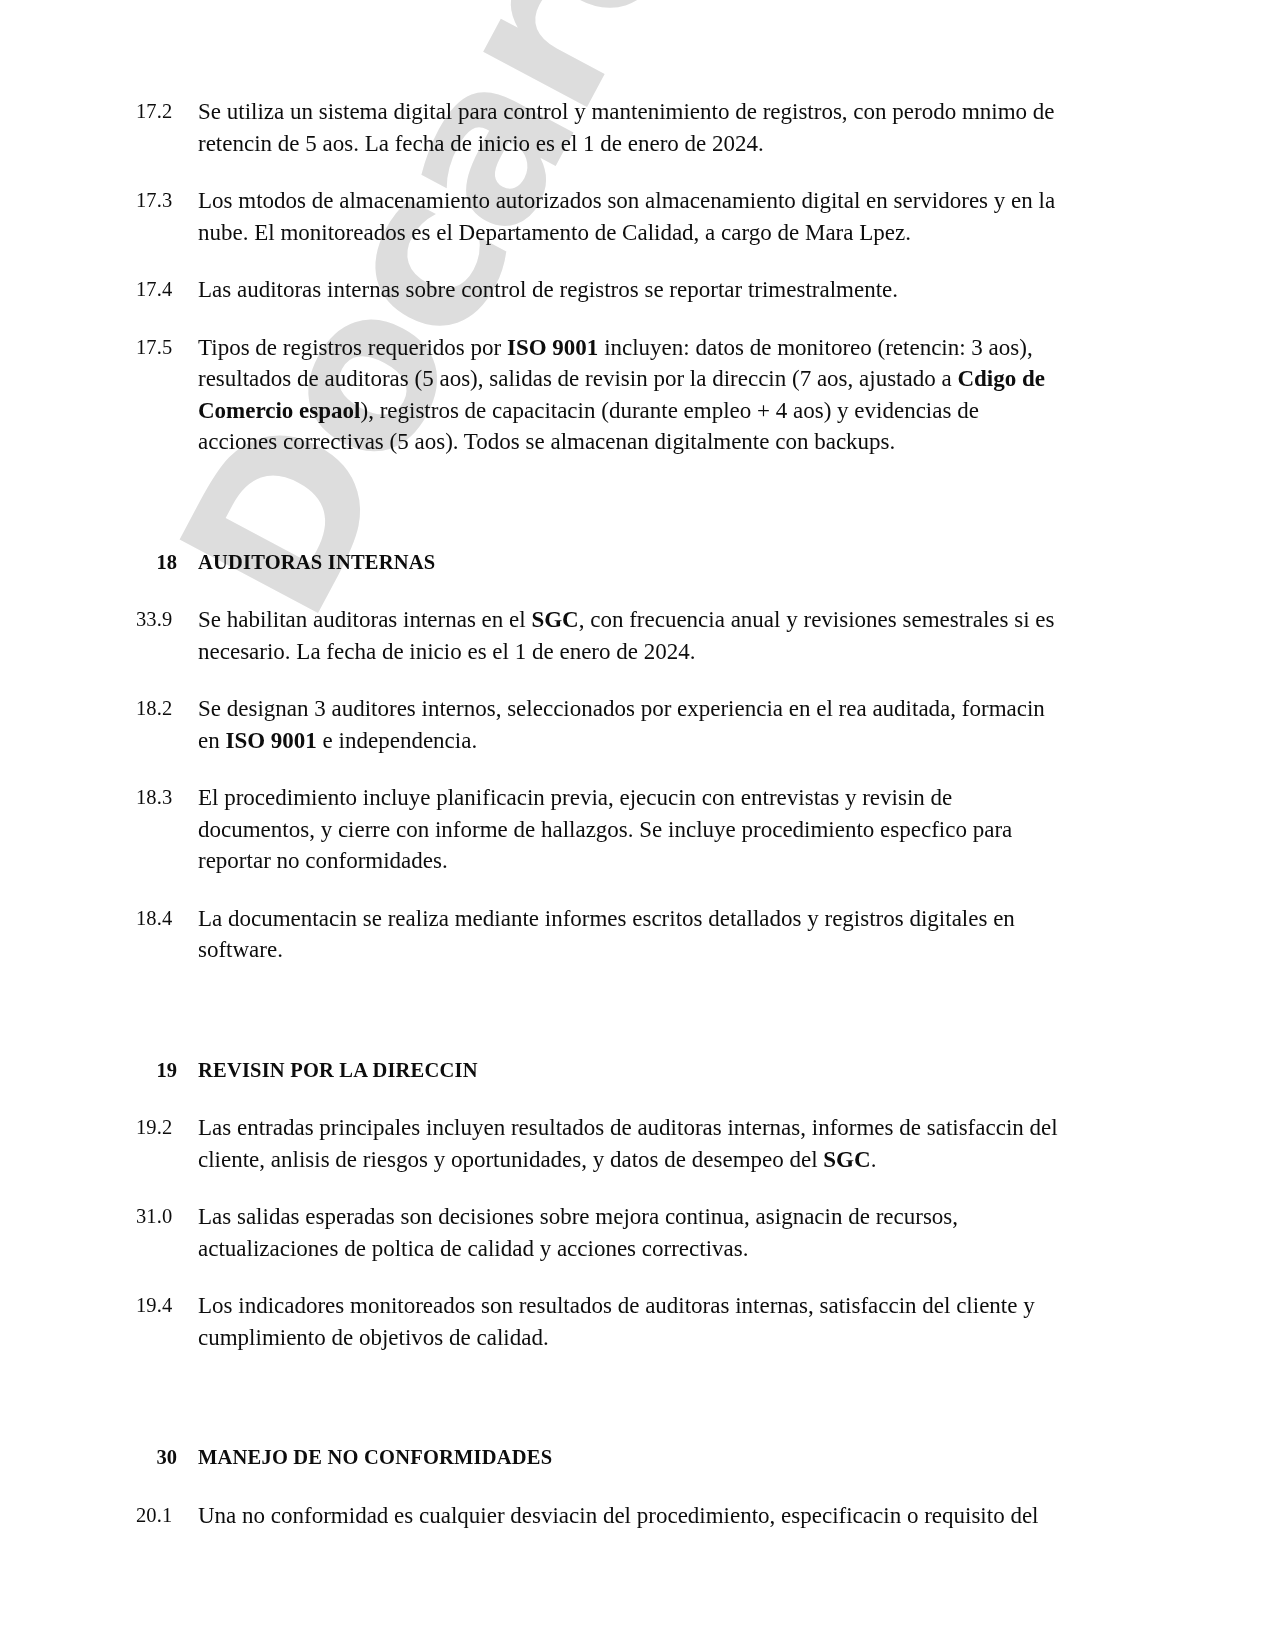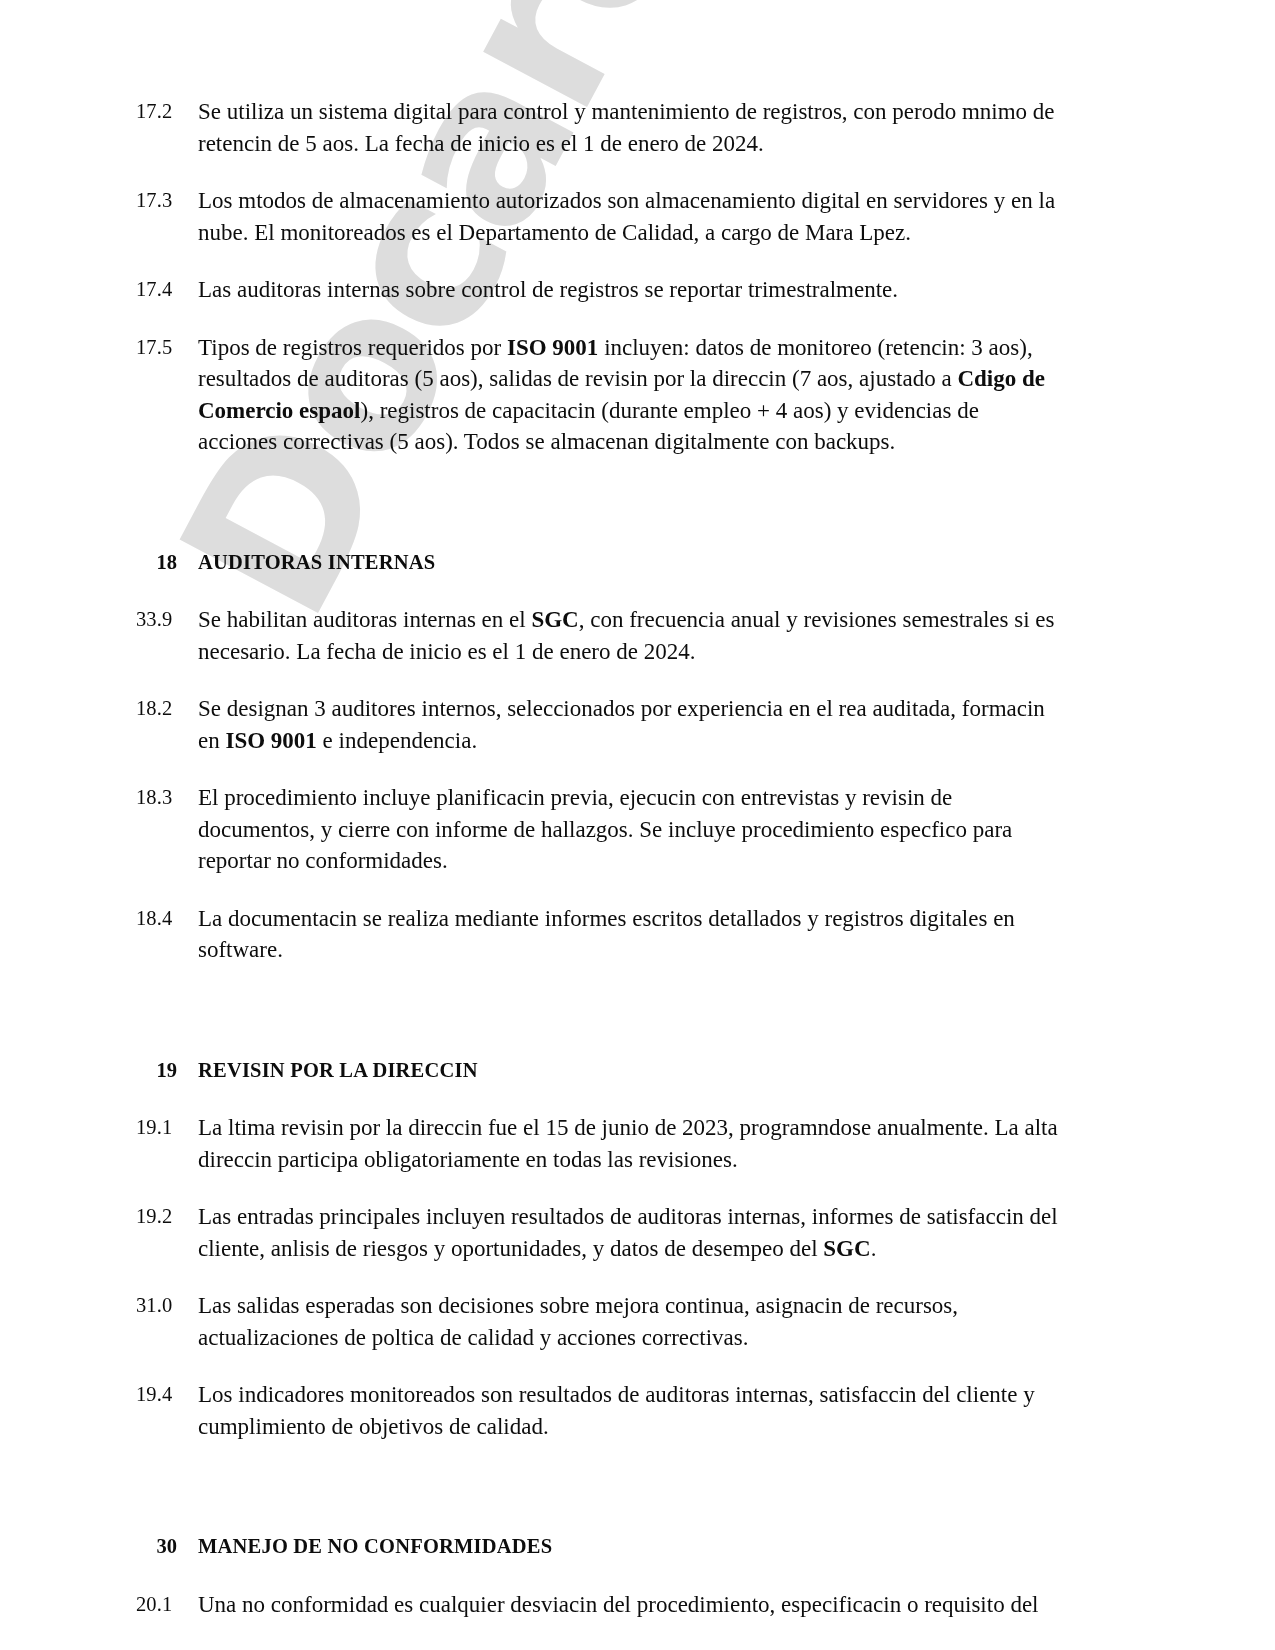--- a/index.html
+++ b/index.html
@@ -149,24 +149,20 @@
       <div class="clause">
         <div class="clause-num">18.4</div>
         <div class="clause-body"><span>La documentacin se realiza mediante informes escritos detallados y registros digitales en software.</span></div>
       </div>
       <div class="spacer-lg"></div>
       <div class="heading">
         <div class="heading-num">19</div>
         <div class="heading-title">REVISIN POR LA DIRECCIN</div>
       </div>
       <div class="clause">
-        <div class="clause-num">19.1</div>
-        <div class="clause-body"><span>La ltima revisin por la direccin fue el 15 de junio de 2023, programndose anualmente. La alta direccin participa obligatoriamente en todas las revisiones.</span></div>
-      </div>
-      <div class="clause">
         <div class="clause-num">19.2</div>
         <div class="clause-body"><span>Las entradas principales incluyen resultados de auditoras internas, informes de satisfaccin del cliente, anlisis de riesgos y oportunidades, y datos de desempeo del </span><b>SGC</b><span>.</span></div>
       </div>
       <div class="clause">
         <div class="clause-num">31.0</div>
         <div class="clause-body"><span>Las salidas esperadas son decisiones sobre mejora continua, asignacin de recursos, actualizaciones de poltica de calidad y acciones correctivas.</span></div>
       </div>
       <div class="clause">
         <div class="clause-num">19.4</div>
         <div class="clause-body"><span>Los indicadores monitoreados son resultados de auditoras internas, satisfaccin del cliente y cumplimiento de objetivos de calidad.</span></div>

